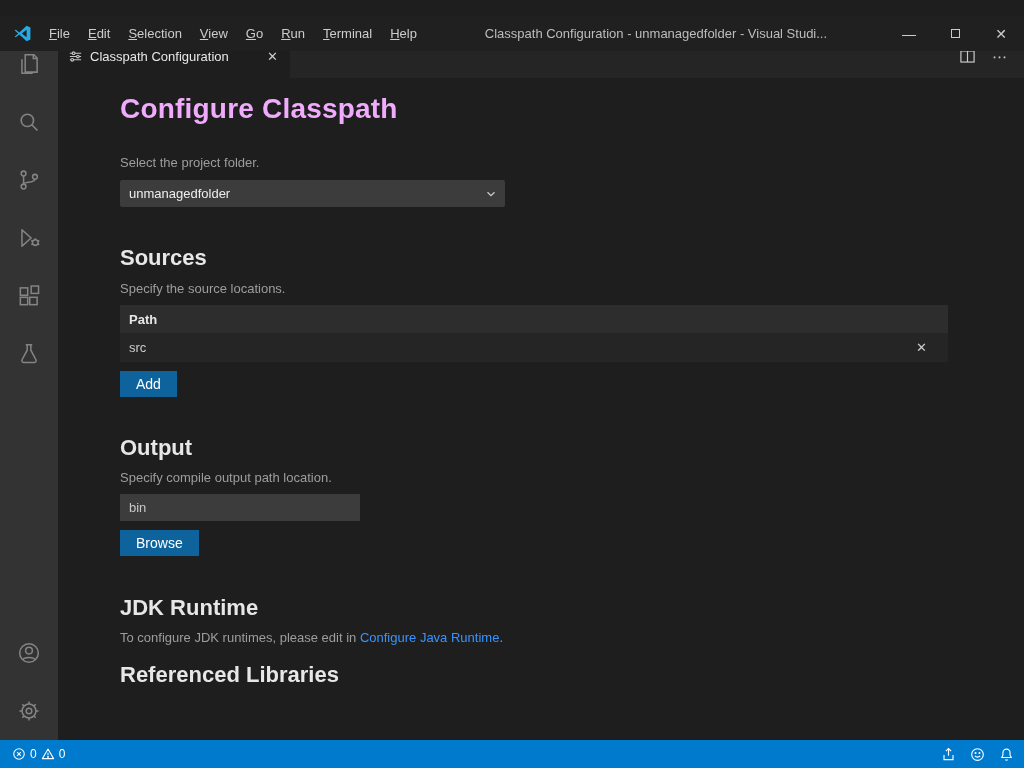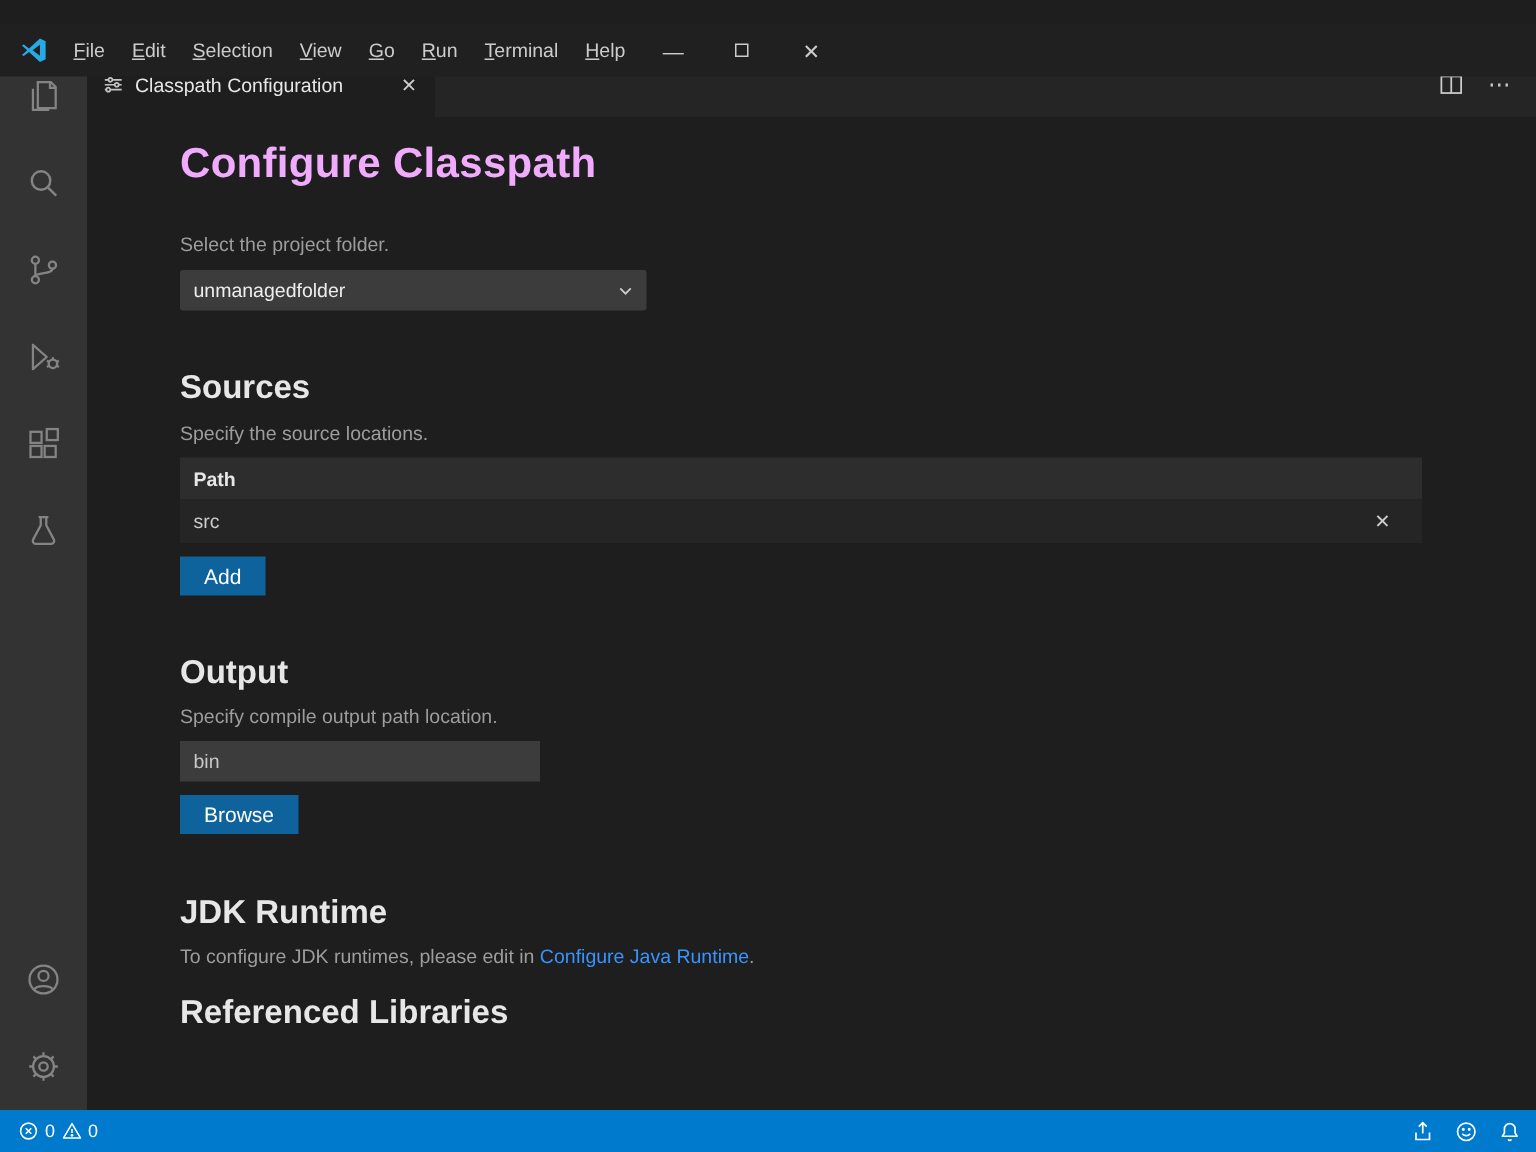--- a/index.html
+++ b/index.html
@@ -34,21 +34,21 @@
   .ta { cursor:pointer; display:flex; }
   .ta svg { width:17px; height:17px; }
   .more { font-size:15px; letter-spacing:1px; line-height:1; }
 
   
   .editor { position:absolute; left:58px; top:78px; right:0; bottom:28px; background:#1e1e1e; padding:14px 76px 0 62px; overflow:hidden; }
   h1 { font-size:28px; font-weight:700; color:#f0abfc; line-height:34px; letter-spacing:.2px; }
   h2 { font-size:22px; font-weight:700; color:#e7e7e7; line-height:24px; }
   .label, .desc { font-size:13px; color:#9d9d9d; line-height:16px; }
   .m-proj-label { margin-top:29px; }
-  .select { margin-top:9px; width:311px; height:27px; background:#3c3c3c; border-radius:2px; display:flex; align-items:center; justify-content:space-between; padding:0 7px 0 9px; font-size:13px; color:#eeeeee; cursor:pointer; }
+  .select { margin-top:9px; width:385px; height:27px; background:#3c3c3c; border-radius:2px; display:flex; align-items:center; justify-content:space-between; padding:0 7px 0 9px; font-size:13px; color:#eeeeee; cursor:pointer; }
   .chev { display:flex; } .chev svg { width:14px; height:14px; }
   .h-sources { margin-top:39px; }
   .d-sources { margin-top:11px; }
   .table { margin-top:8px;text-align:center; }
   .thead { height:28px; background:#2d2d2e; display:flex; align-items:center; padding:0 9px; font-weight:700; font-size:13px; color:#e7e7e7; }
   .trow { height:29px; background:#252526; display:flex; align-items:center; padding:0 9px; font-size:13px; color:#cccccc; cursor:pointer; }
   .row-x { margin-left:auto; margin-right:12px; font-size:13px; color:#cccccc; cursor:pointer; }
   .btn { margin-top:9px; height:26px; background:#0e639c; color:#ffffff; font-size:14px; border:none; padding:0 16px; cursor:pointer; font-family:inherit; display:inline-block; }
   .h-output { margin-top:39px; }
   .d-output { margin-top:10px; }
@@ -80,20 +80,21 @@
   <nav class="menubar">
     <span class="menu-item">File</span>
     <span class="menu-item">Edit</span>
     <span class="menu-item">Selection</span>
     <span class="menu-item">View</span>
     <span class="menu-item">Go</span>
     <span class="menu-item">Run</span>
     <span class="menu-item">Terminal</span>
     <span class="menu-item">Help</span>
   </nav>
+  <div class="titlebar-title">Classpath Configuration - unmanagedfolder - Visual Studi...</div>
   <div class="window-controls">
     <div class="wc">—</div>
     <div class="wc">
         <span class="maxbox"></span>
       </div>
     <div class="wc">✕</div>
   </div>
 </div>
 
 <div class="activitybar">

